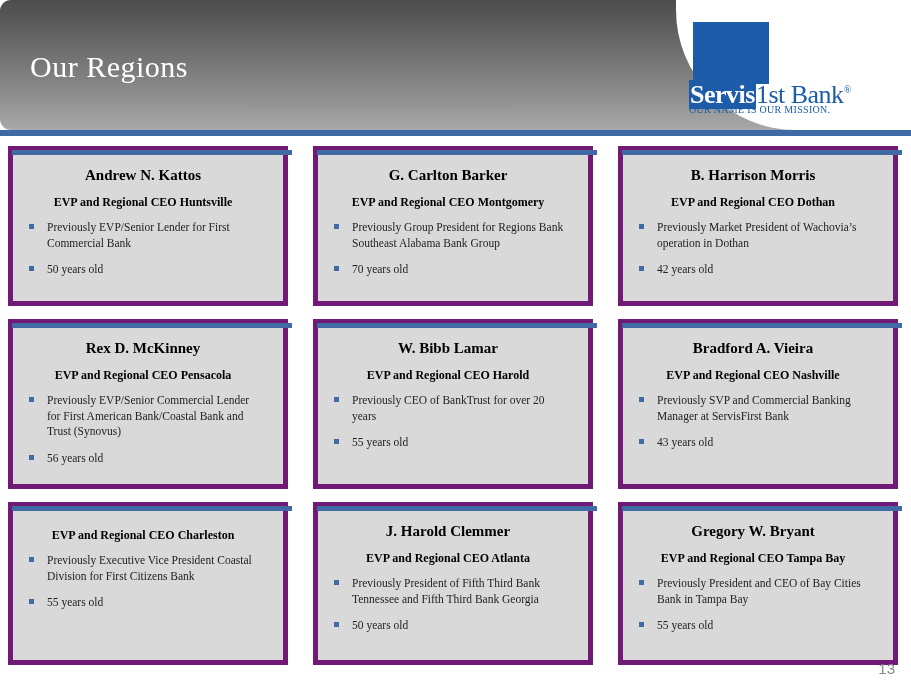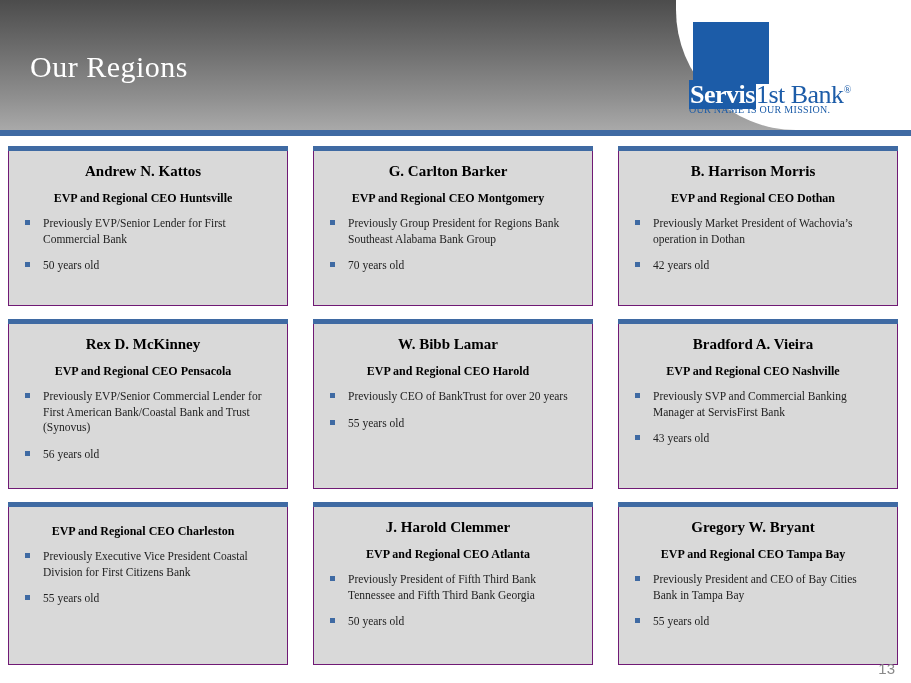--- a/index.html
+++ b/index.html
@@ -21,20 +21,21 @@
     box-sizing: border-box;
   }
   
   .header {
     position: absolute;
     left: 0;
     top: 0;
     width: 911px;
     height: 130px;
     background: linear-gradient(to bottom, #4c4c4c 0%, #6f6f6f 40%, #8f8f8f 75%, #a9a9a9 100%);
+    border-radius: 11px;
   }
   .header-title {
     position: absolute;
     left: 30px;
     top: 50px;
     font-family: "Liberation Serif", serif;
     font-size: 30px;
     color: #ffffff;
     letter-spacing: 0.5px;
   }
@@ -111,21 +112,21 @@
     left: 8px;
     top: 146px;
     width: 896px;
     display: grid;
     grid-template-columns: 280px 280px 280px;
     grid-column-gap: 25px;
     grid-row-gap: 13px;
   }
   .card {
     background: #d9d9d9;
-    border: 1px solid #701a75;
+    border: 5px solid #701a75;
     box-sizing: border-box;
     padding: 10px 20px 8px 10px;
     position: relative;
   }
   .card-top {
     border-top: 5px solid #3f6aa3;
     position: absolute;
     left: -1px;
     top: -1px;
     width: 280px;

